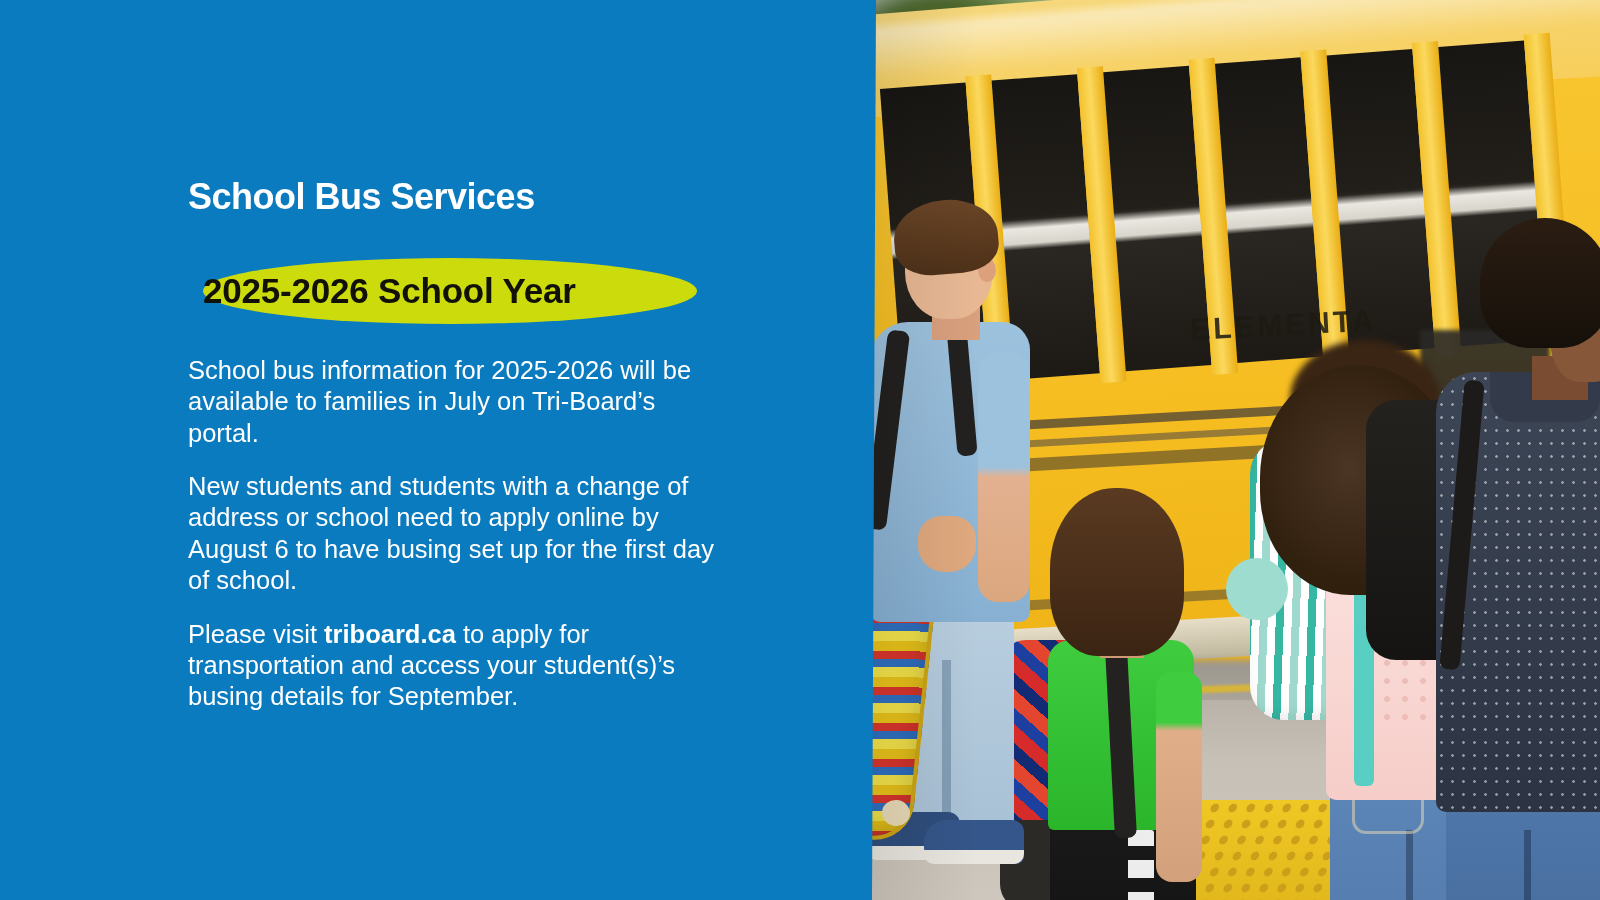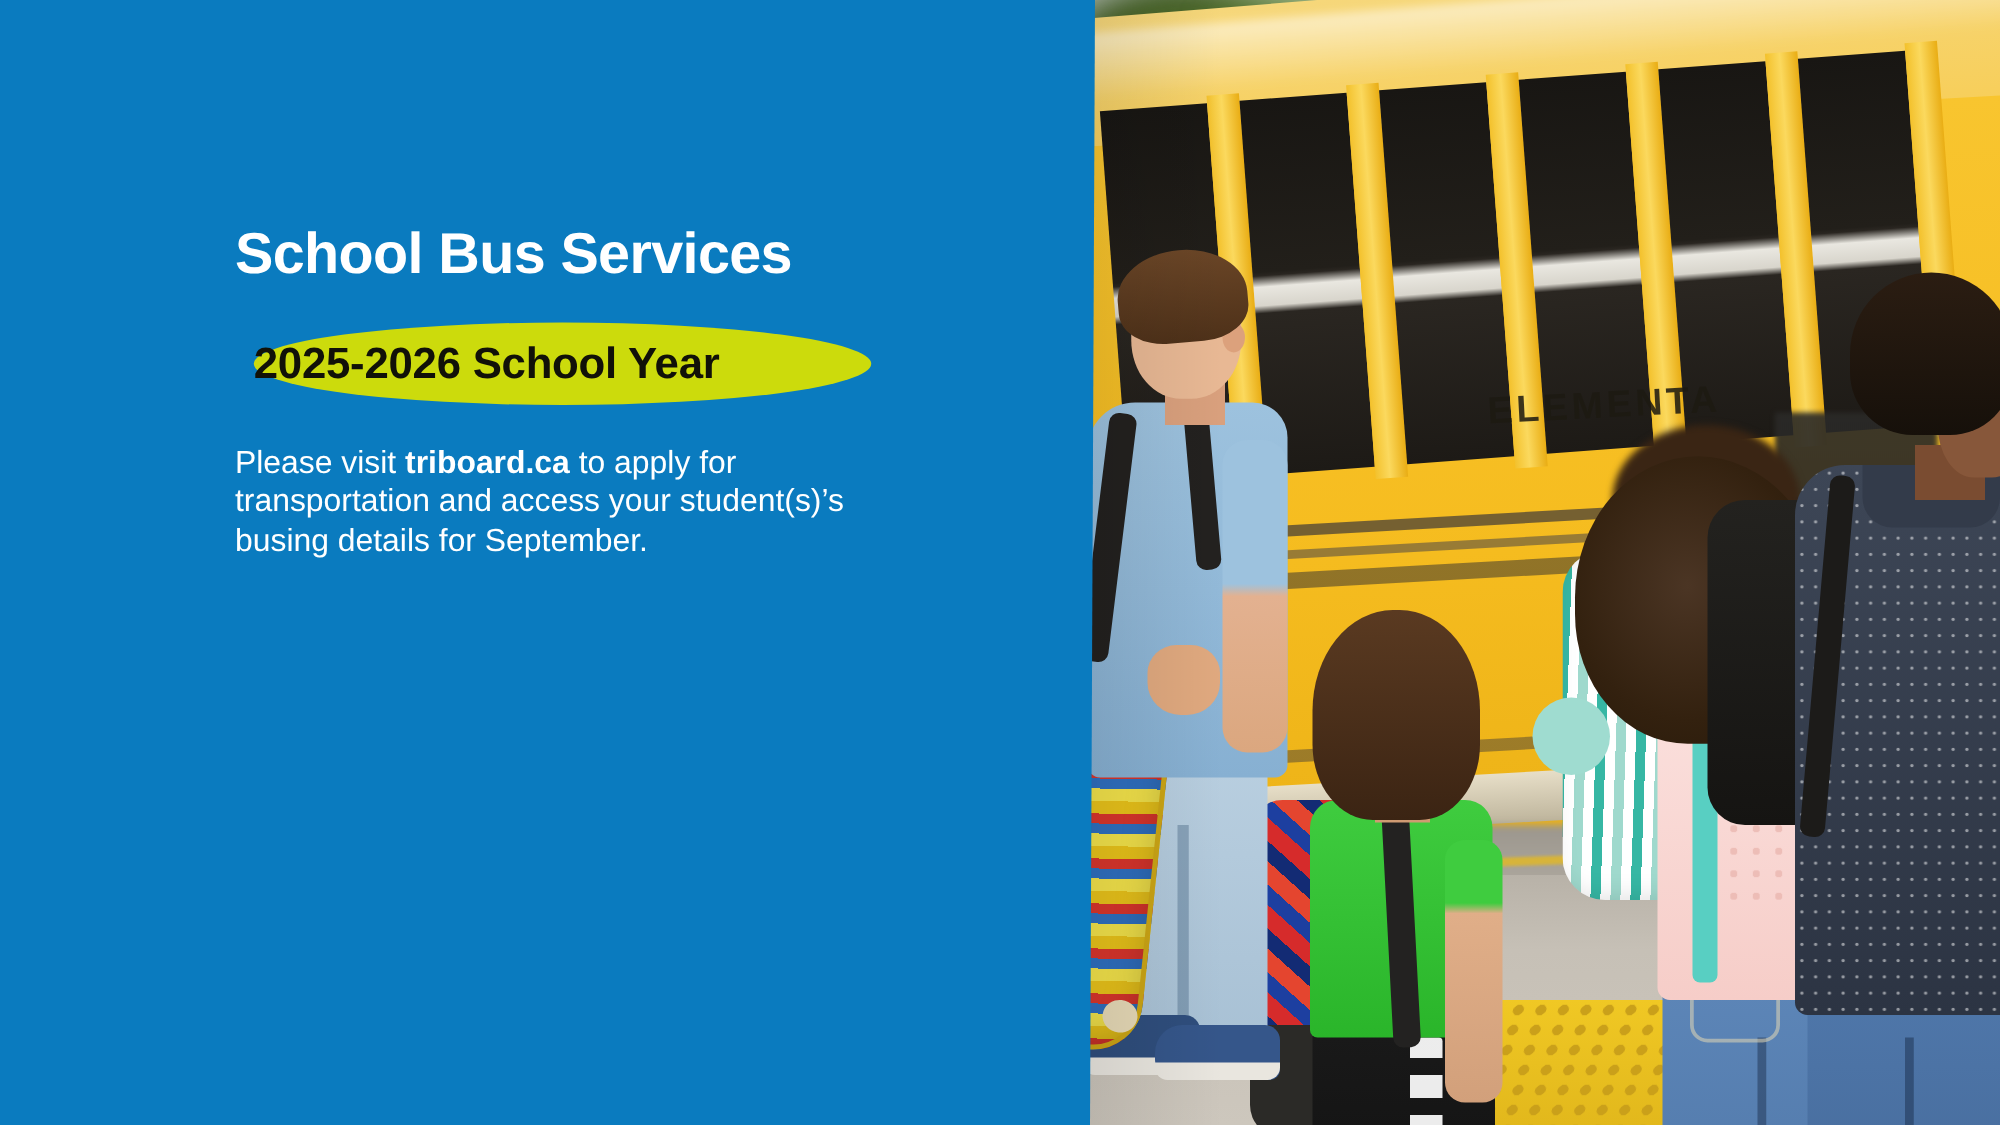--- a/index.html
+++ b/index.html
@@ -202,21 +202,21 @@
   .panel-blue {
     position:absolute; left:0; top:0; width:876px; height:900px;
     background:#0a7bbf;
     clip-path:polygon(0 0, 876px 0, 872px 900px, 0 900px);
   }
 
   .content { position:absolute; left:188px; top:0; width:560px; }
 
   .title {
     position:absolute; left:0; top:178px; width:560px;
-    color:#ffffff; font-size:46px; font-weight:700; line-height:1.05;
+    color:#ffffff; font-size:36px; font-weight:700; line-height:1.05;
     letter-spacing:-0.5px; white-space:nowrap;
   }
 
   .badge {
     position:absolute; left:15px; top:258px;
     width:494px; height:66px;
     background:#ccdb0c; border-radius:50%/50%;
     display:flex; align-items:center; 
   }
   .badge span {
@@ -356,21 +356,23 @@
     <div class="content">
 
       <div class="title">School Bus Services</div>
 
       <div class="badge">
         <span>2025-2026 School Year</span>
       </div>
 
       <div class="paras">
 
-
+        <p class="para"><span>School bus information for 2025-2026 will be available to families in July on Tri-Board’s portal.</span></p>
+
+        <p class="para"><span>New students and students with a change of address or school need to apply online by August 6 to have busing set up for the first day of school.</span></p>
 
         <p class="para"><span>Please visit </span><b>triboard.ca</b><span> to apply for transportation and access your student(s)’s busing details for September.</span></p>
 
       </div>
     </div>
   </div>
 
 </div>
 
 </body></html>

